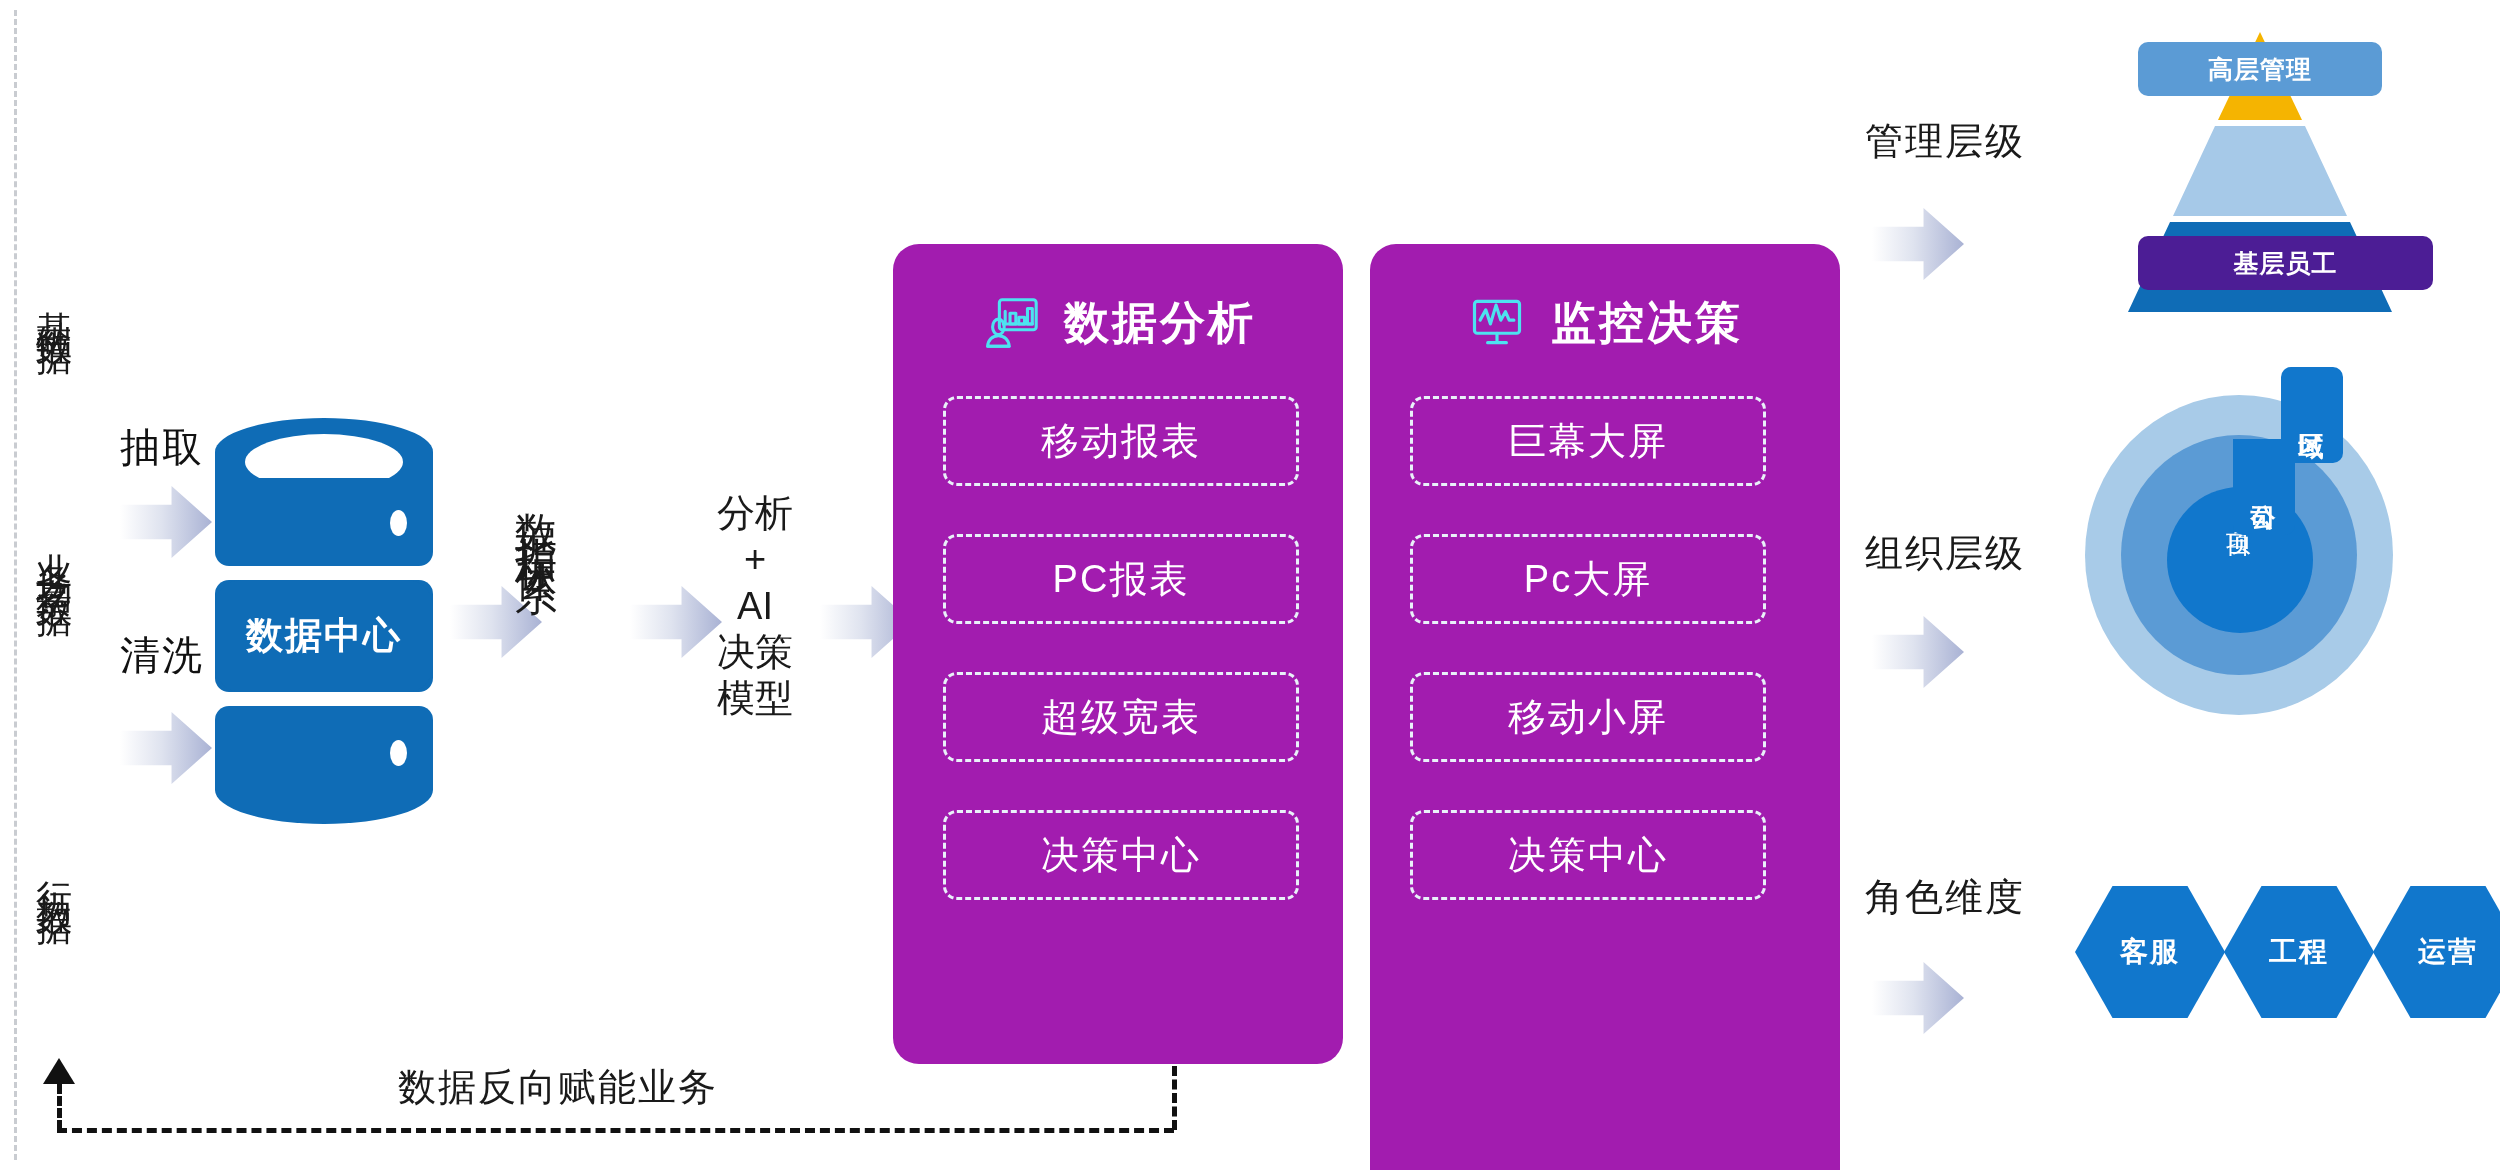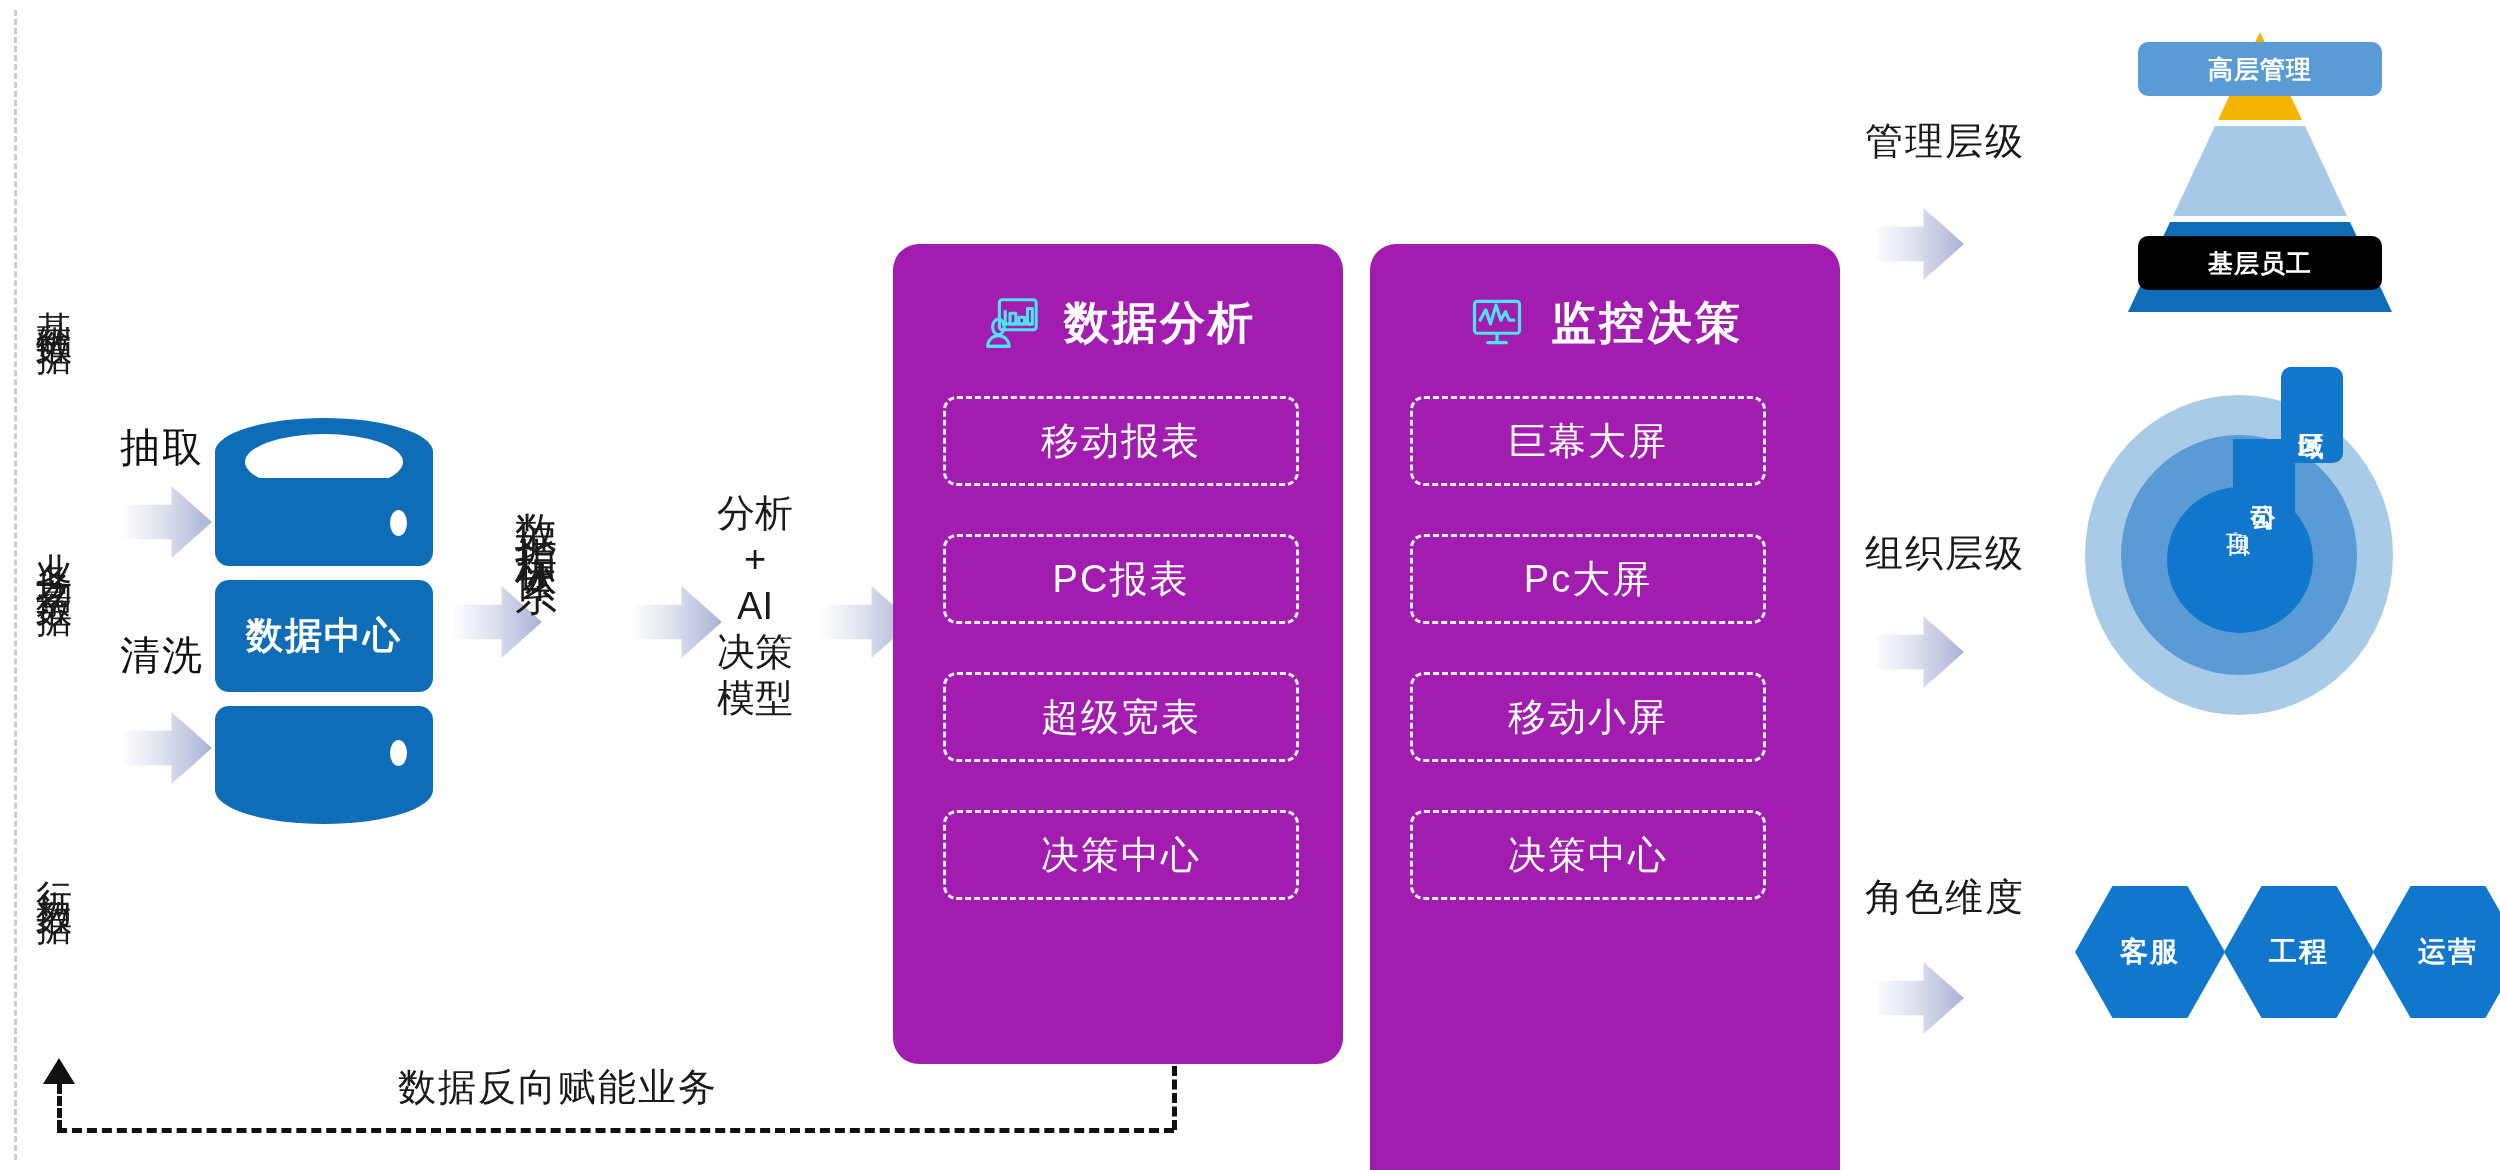--- a/index.html
+++ b/index.html
@@ -212,21 +212,21 @@
   <div class="rlabel" style="left:1865px;top:116px;">管理层级</div>
   <div class="arrow" style="left:1872px;top:208px;width:92px;height:72px;"></div>
 
   <div class="pyr" style="left:2070px;top:20px;width:380px;height:300px;">
     <svg width="380" height="300" viewBox="0 0 380 300">
       <polygon points="190,12 232,100 148,100" fill="#f5b401"></polygon>
       <polygon points="145,106 235,106 277,196 103,196" fill="#a6c9e8"></polygon>
       <polygon points="100,202 280,202 322,292 58,292" fill="#0f6cb6"></polygon>
     </svg>
     <div class="pyr-chip" style="left:68px;top:22px;width:244px;height:54px;background:#5b9bd5;">高层管理</div>
-    <div class="pyr-chip" style="left:68px;top:216px;width:244px;height:54px;background:#000000;">基层员工</div>
+    <div class="pyr-chip" style="left:68px;top:216px;width:295px;height:54px;background:#4c1d95;">基层员工</div>
   </div>
 
   <div class="rlabel" style="left:1865px;top:528px;">组织层级</div>
   <div class="arrow" style="left:1872px;top:616px;width:92px;height:72px;"></div>
 
   <div style="position:absolute;left:2085px;top:395px;width:330px;height:330px;">
     <div class="circ" style="left:0;top:0;width:308px;height:320px;background:#a8cbe8;"></div>
     <div class="circ" style="left:36px;top:40px;width:236px;height:240px;background:#5b9bd5;"></div>
     <div class="circ" style="left:82px;top:92px;width:146px;height:146px;background:#1177cc;"></div>
     <div class="circ-core-label" style="left:138px;top:118px;">项目</div>

